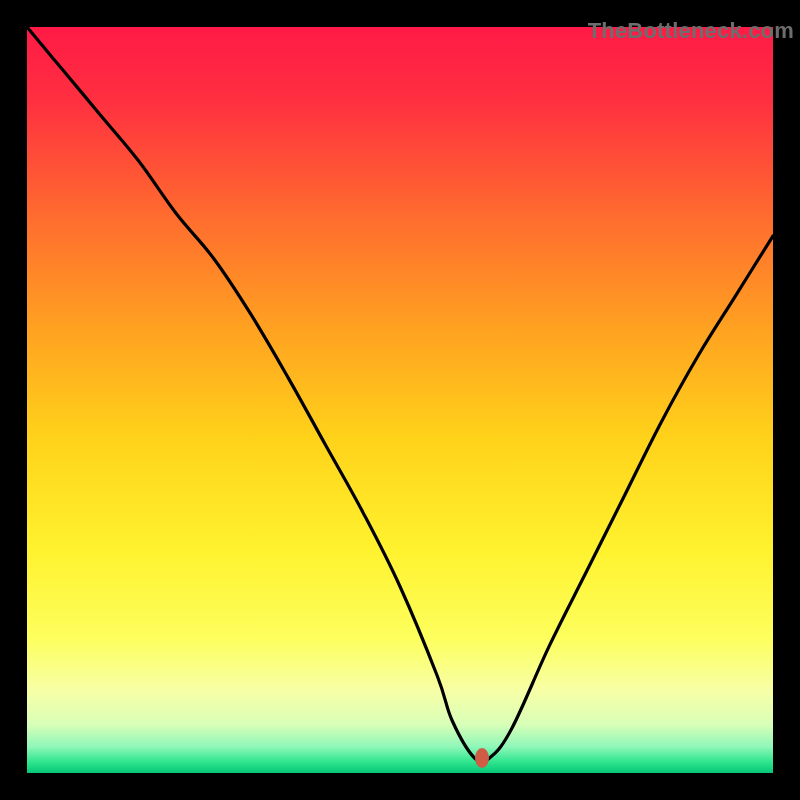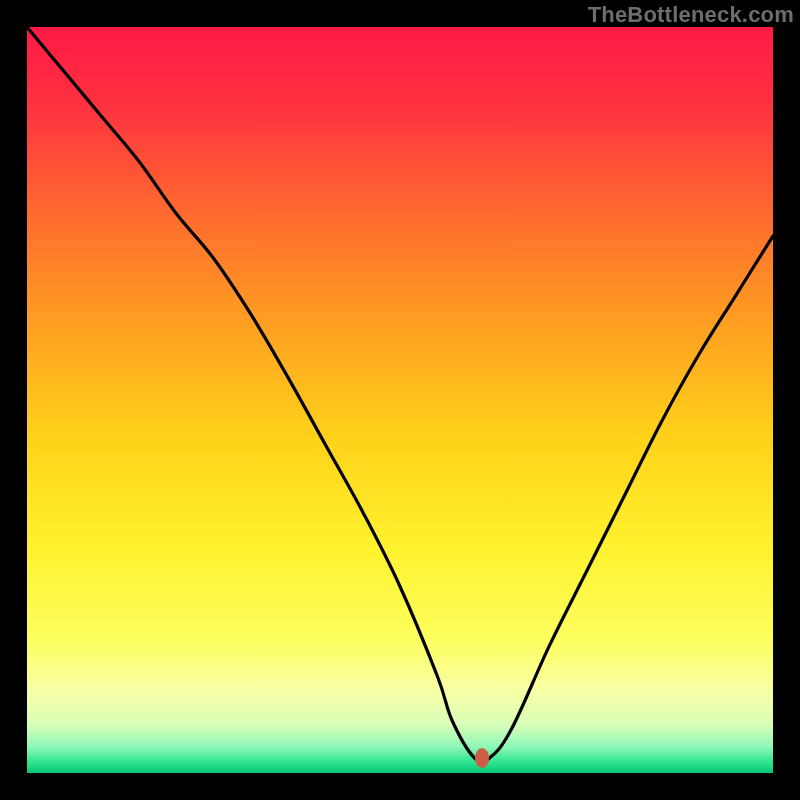--- a/index.html
+++ b/index.html
@@ -45,21 +45,21 @@
     position: absolute;
     width: 14px;
     height: 20px;
     border-radius: 7px / 10px;
     background: #cf5d45;
     transform: translate(-50%, -50%);
   }
   .watermark {
     position: absolute;
     right: 6px;
-    top: 2px;
+    top: 18px;
     font-size: 22px;
     font-weight: 600;
     color: #6d6d6d;
     letter-spacing: 0.2px;
     user-select: none;
   }
 </style>
 </head>
 <body>
 

